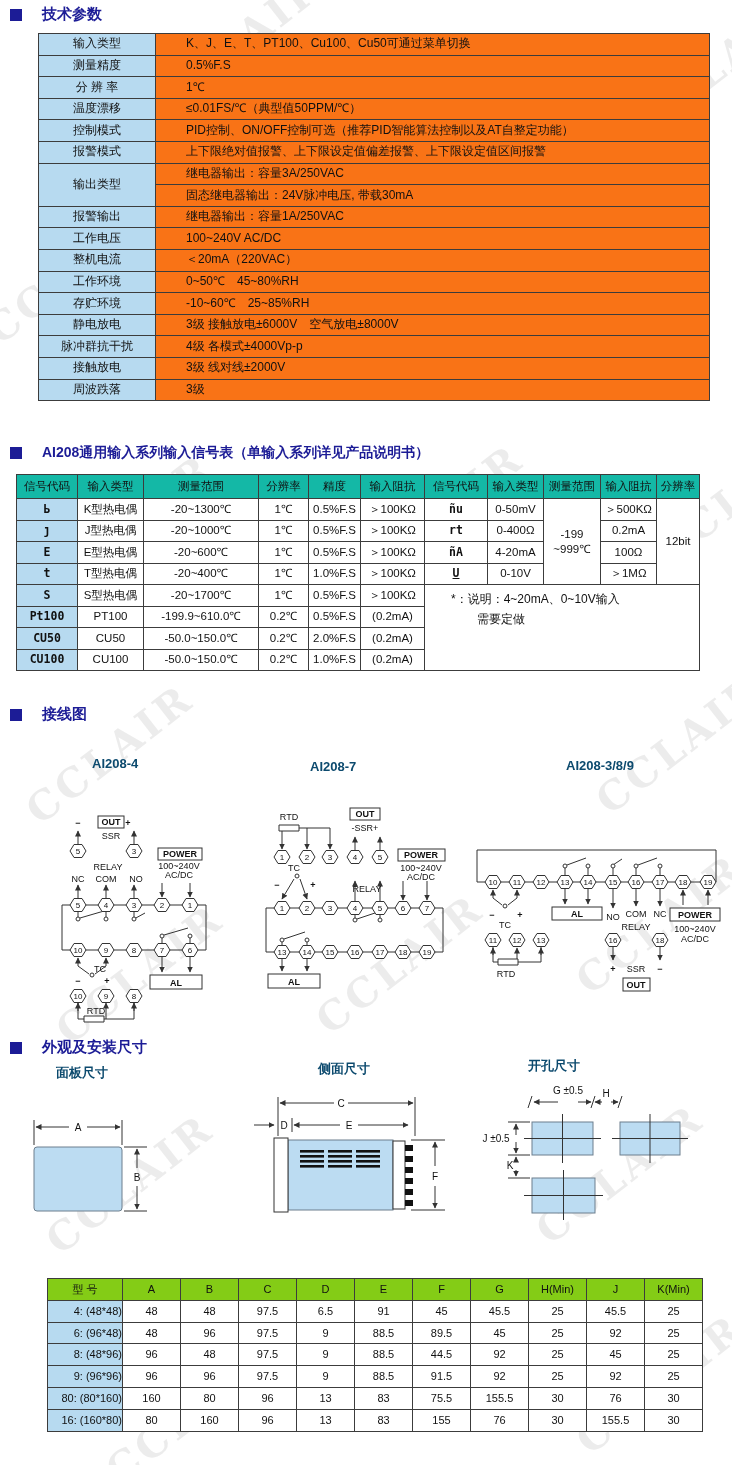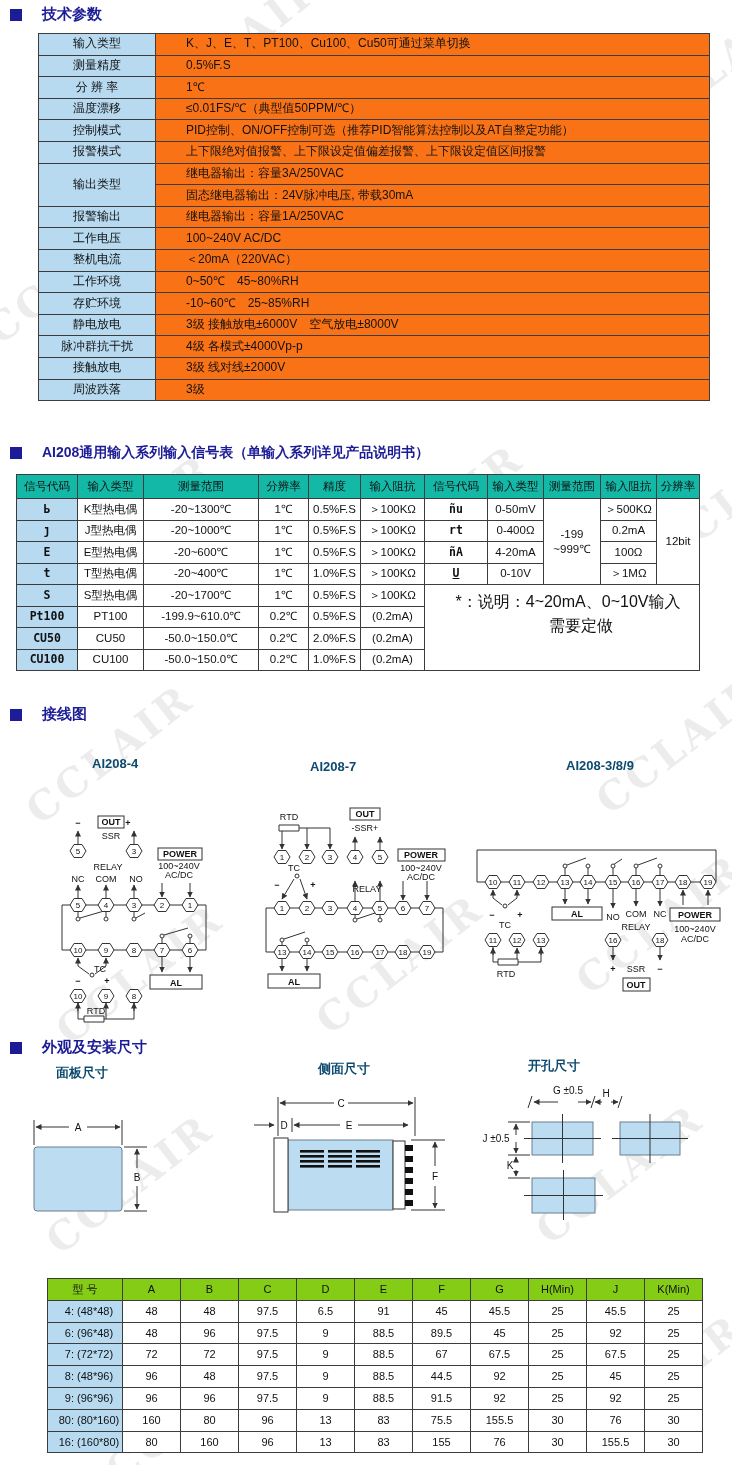--- a/index.html
+++ b/index.html
@@ -18,26 +18,26 @@
   #techTable td{height:20.6px}
   #techTable .lab{background:#b7daf0;text-align:center}
   #techTable .val{padding-left:30px;background:#f97316}
   #sigTable{left:16px;top:474px;width:683px;font-size:11.5px;text-align:center}
   #sigTable td{height:20.5px}
   #sigTable .hd{background:#14b8a6;height:23px}
   #sigTable .code{font-family:"DejaVu Sans Mono",monospace;font-weight:bold;background:#b7daf0}
   #sigTable .coder{font-family:"DejaVu Sans Mono",monospace;font-weight:bold;background:#fff}
   #sigTable .uline{text-decoration:underline}
   #sigTable .rng{white-space:normal;line-height:1.25}
-  #sigTable .note{text-align:center;vertical-align:top;padding:8px 0 0 12px;font-size:16px;white-space:normal}
+  #sigTable .note{text-align:left;vertical-align:top;padding:8px 0 0 26px;font-size:12px;white-space:normal}
   #sigTable .note .l2{margin-left:26px;margin-top:6px}
   #sizeTable{left:47px;top:1278px;width:655px;font-size:11px;text-align:center}
   #sizeTable td{height:20.8px}
   #sizeTable .hd{background:#84cc16}
-  #sizeTable .mod{background:#b7daf0;text-align:center;padding-left:8px}
+  #sizeTable .mod{background:#b7daf0;text-align:right;padding-left:8px}
   .wsvg{position:absolute;z-index:1}
   .sl{font-family:"Liberation Sans",sans-serif;font-size:9px;fill:#111;text-anchor:middle}
   .sb{font-weight:bold}
   .tn{font-family:"Liberation Sans",sans-serif;font-size:8px;fill:#111;text-anchor:middle}
   .dt{font-family:"Liberation Sans",sans-serif;font-size:10px;fill:#111;text-anchor:middle}
   .lead{stroke:#333;stroke-width:1;fill:none;marker-end:url(#ar)}
   .wl{stroke:#333;stroke-width:1;fill:none}
   .lbox{fill:#fff;stroke:#333;stroke-width:1}
   .cc{fill:#fff;stroke:#333;stroke-width:1}
   .blue{fill:#bcdcf2;stroke:#6d7f8e;stroke-width:1}
@@ -324,33 +324,20 @@
           <td class="mod">6: (96*48)</td>
           <td>48</td>
           <td>96</td>
           <td>97.5</td>
           <td>9</td>
           <td>88.5</td>
           <td>89.5</td>
           <td>45</td>
           <td>25</td>
           <td>92</td>
-          <td>25</td>
-        </tr>
-        <tr>
-          <td class="mod">7: (72*72)</td>
-          <td>72</td>
-          <td>72</td>
-          <td>97.5</td>
-          <td>9</td>
-          <td>88.5</td>
-          <td>67</td>
-          <td>67.5</td>
-          <td>25</td>
-          <td>67.5</td>
           <td>25</td>
         </tr>
         <tr>
           <td class="mod">8: (48*96)</td>
           <td>96</td>
           <td>48</td>
           <td>97.5</td>
           <td>9</td>
           <td>88.5</td>
           <td>44.5</td>

